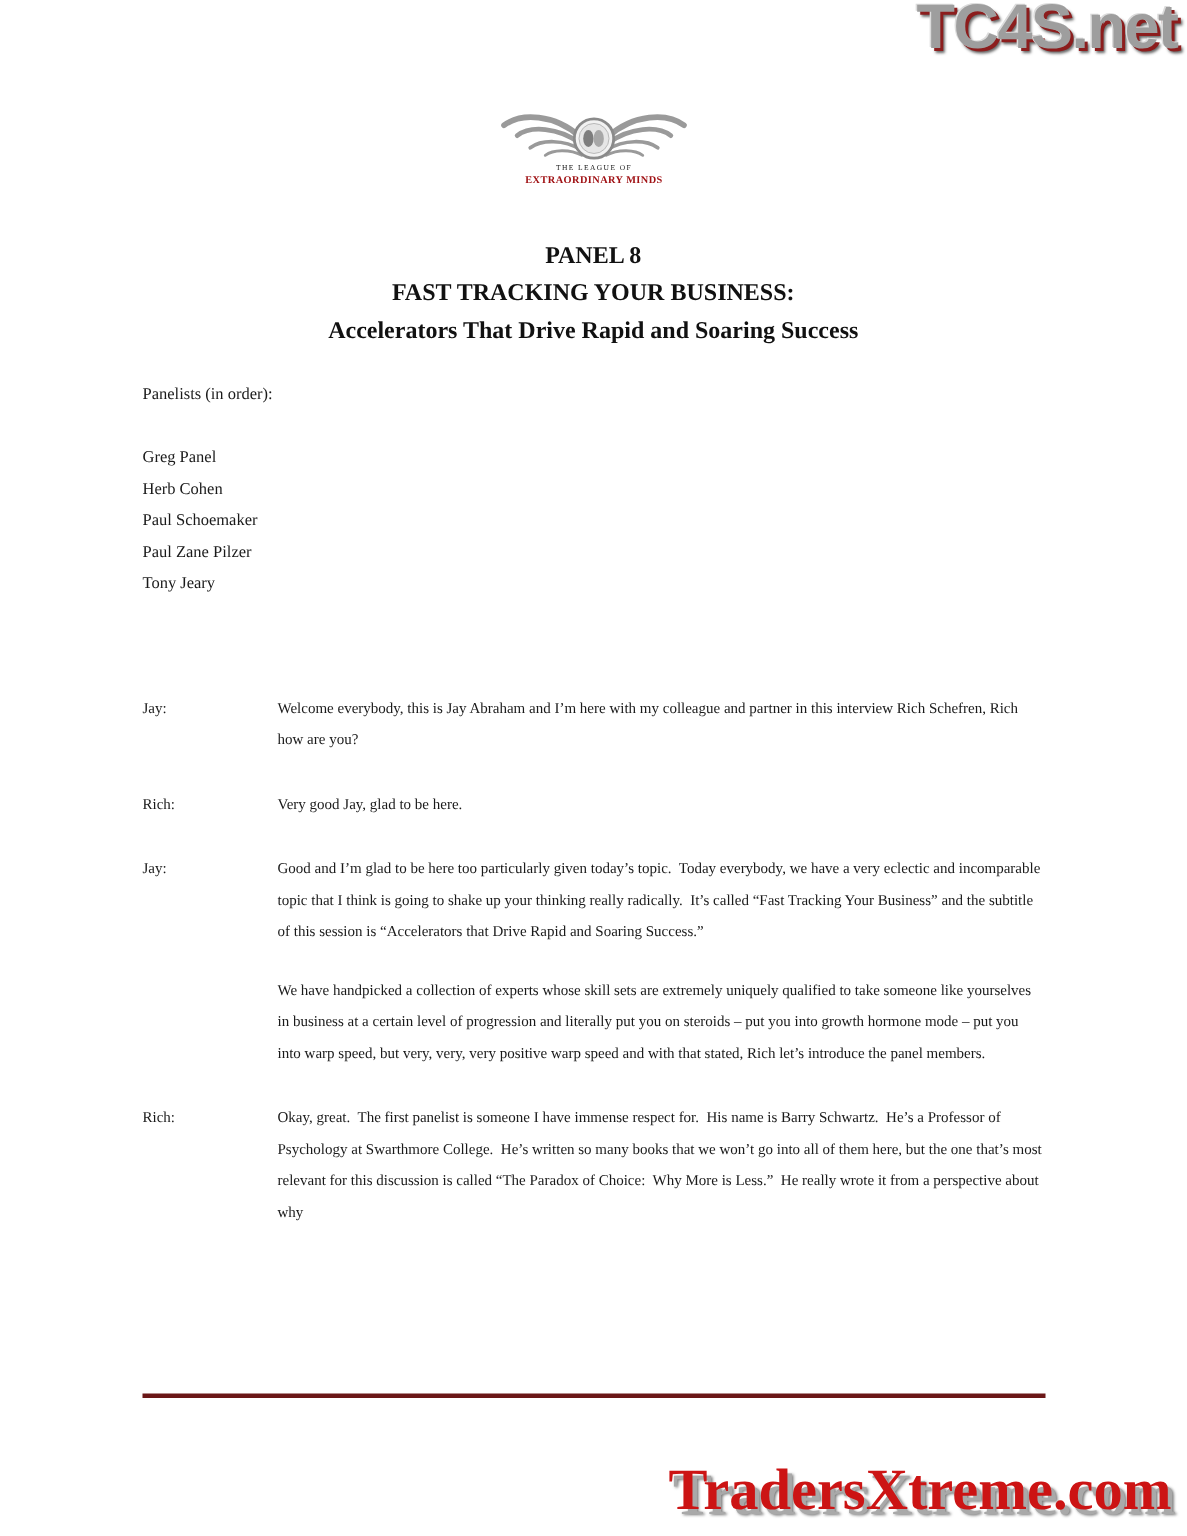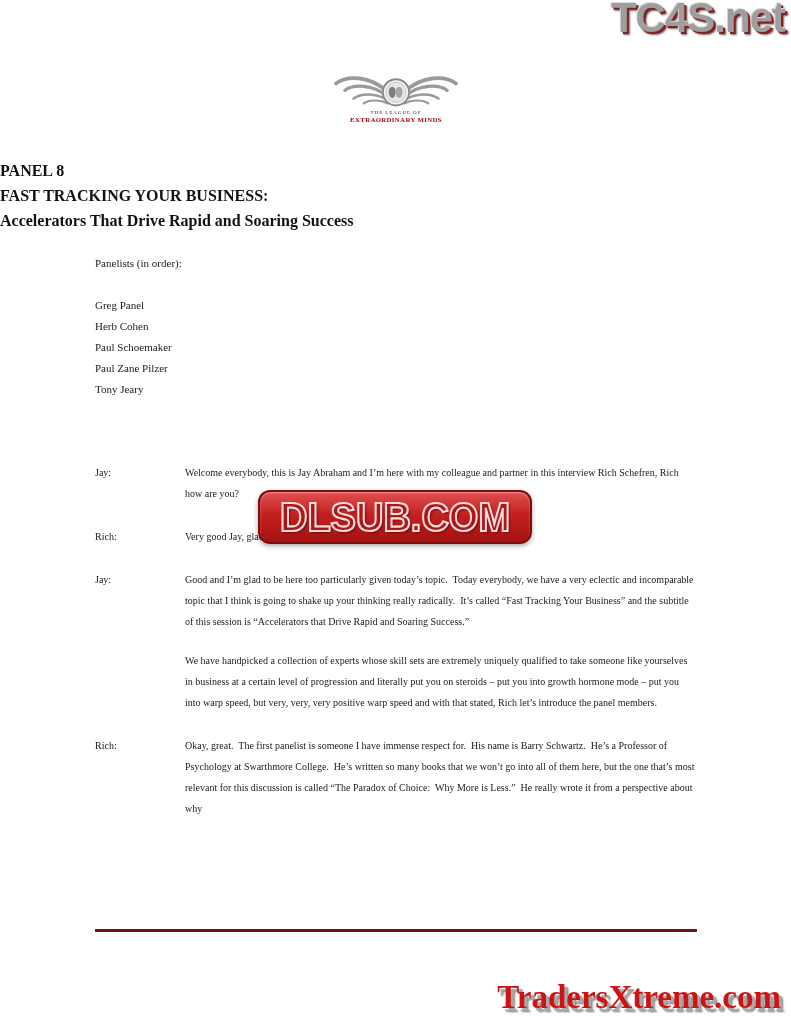--- a/index.html
+++ b/index.html
@@ -20,21 +20,21 @@
     font-weight:bold;font-size:42px;letter-spacing:-1px;
     color:#9e9e9e;
     text-shadow:-1px -1px 0 #dcdcdc, 2px 2px 0 #8c1d1d, 3px 3px 2px #666;
   }
 
   
   .logo-wrap{position:absolute;top:52px;left:0;width:100%;text-align:center;}
   .logo-svg{width:150px;height:95px;}
 
   
-  .title-block{position:absolute;top:158px;left:0;width:100%;text-align:left;}
+  .title-block{position:absolute;top:158px;left:0;width:100%;text-align:center;}
   .title-block div{font-weight:bold;font-size:16px;line-height:25px;color:#111;}
 
   
   .panelists{position:absolute;top:253px;left:95px;width:600px;font-size:11px;line-height:21px;}
   .panelists .heading{margin-bottom:21px;}
   .panelists .name{line-height:21px;}
 
   
   .transcript{position:absolute;top:462px;left:95px;width:602px;font-size:10px;}
   .entry{display:flex;margin-bottom:22px;}
@@ -65,21 +65,21 @@
   .footer-row{
     position:absolute;top:936px;left:95px;width:602px;
     display:flex;justify-content:space-between;
     font-size:13.5px;line-height:20px;
   }
 
   
   .wm-bottom{
     position:absolute;bottom:8px;right:10px;
     font-family:"Liberation Serif", serif;
-    font-weight:bold;font-size:33px;
+    font-weight:bold;font-size:39px;
     color:#cc1414;
     text-shadow:3px 3px 0 #a9a9a9, 4px 4px 2px #777;
   }
 </style>
 </head>
 <body>
 
 <div class="page">
 
   <div class="wm-top">TC4S.net</div>
@@ -151,21 +151,18 @@
 
     <div class="entry">
       <div class="speaker">Rich:</div>
       <div class="speech">
         <p>Okay, great.  The first panelist is someone I have immense respect for.  His name is Barry Schwartz.  He’s a Professor of Psychology at Swarthmore College.  He’s written so many books that we won’t go into all of them here, but the one that’s most relevant for this discussion is called “The Paradox of Choice:  Why More is Less.”  He really wrote it from a perspective about why</p>
       </div>
     </div>
 
   </div>
 
-  <div class="wm-center">
-    <span>DLSUB.COM</span>
-  </div>
 
   <div class="footer-rule"></div>
 
   <div class="wm-bottom">TradersXtreme.com</div>
 
 </div>
 
 </body></html>

